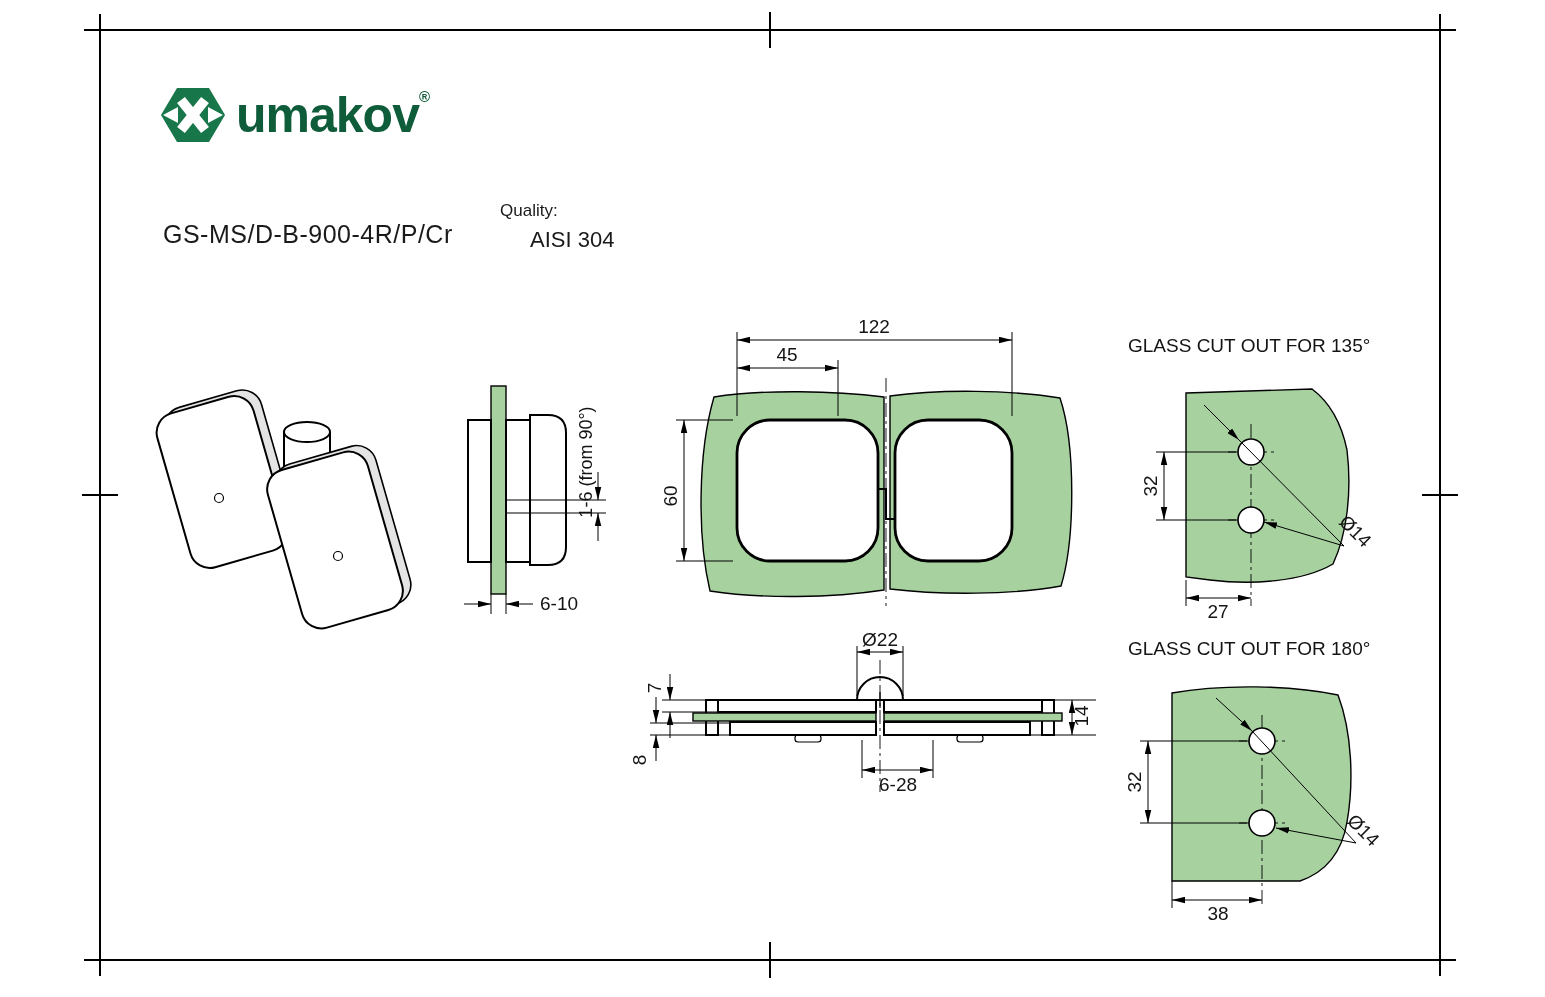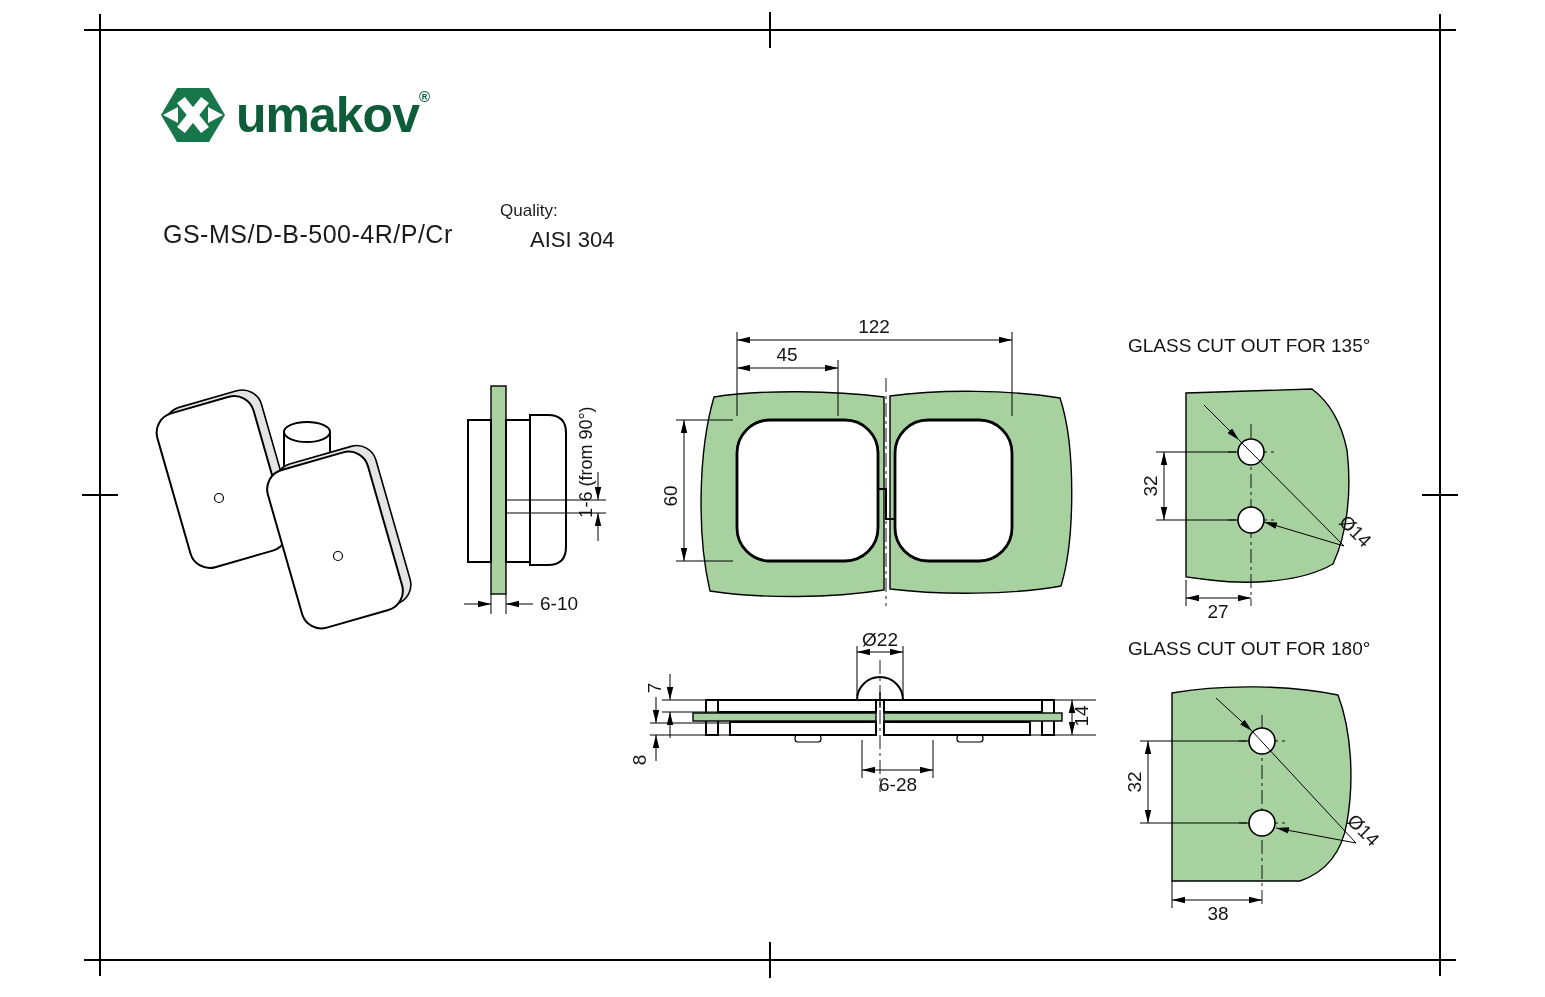--- a/index.html
+++ b/index.html
@@ -228,17 +228,17 @@
       <polygon points="17,2 49,2 65,29 49,56 17,56 1,29" fill="#17764a"></polygon>
       <line x1="21" y1="14" x2="45" y2="44" stroke="#fff" stroke-width="10"></line>
       <line x1="45" y1="14" x2="21" y2="44" stroke="#fff" stroke-width="10"></line>
       <polygon points="3,29 18,21 18,37" fill="#fff"></polygon>
       <polygon points="63,29 48,21 48,37" fill="#fff"></polygon>
     </svg>
     <span class="brand-name">umakov</span>
     <span class="reg-mark">®</span>
   </div>
 
-  <div class="abs product-code">GS-MS/D-B-500-4R/P/Cr</div>
+  <div class="abs product-code">GS-MS/D-B-900-4R/P/Cr</div>
   <div class="abs quality-label">Quality:</div>
   <div class="abs quality-value">AISI 304</div>
 
 </div>
 
 </body></html>

